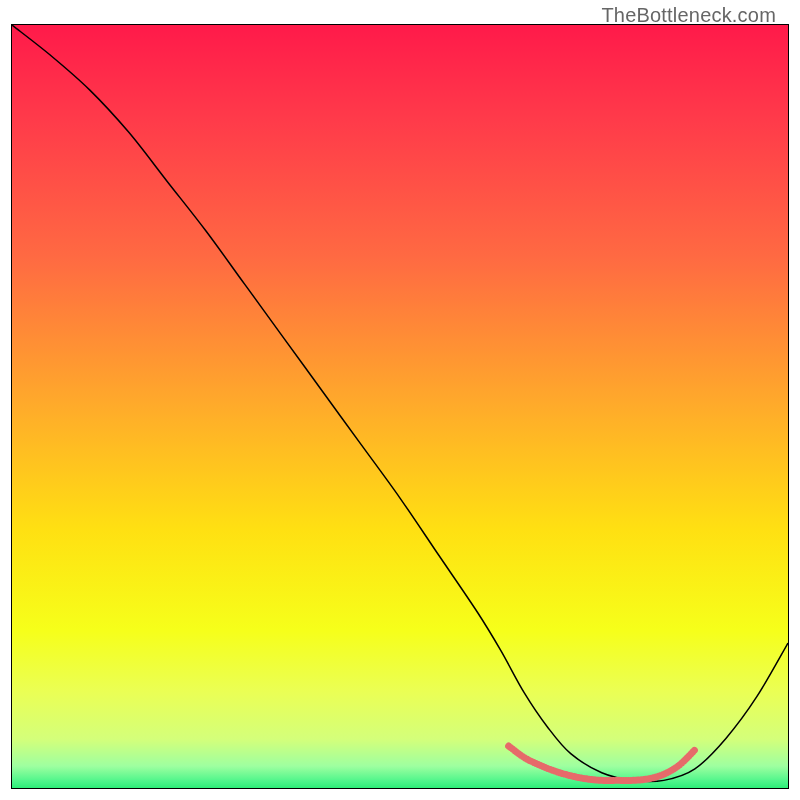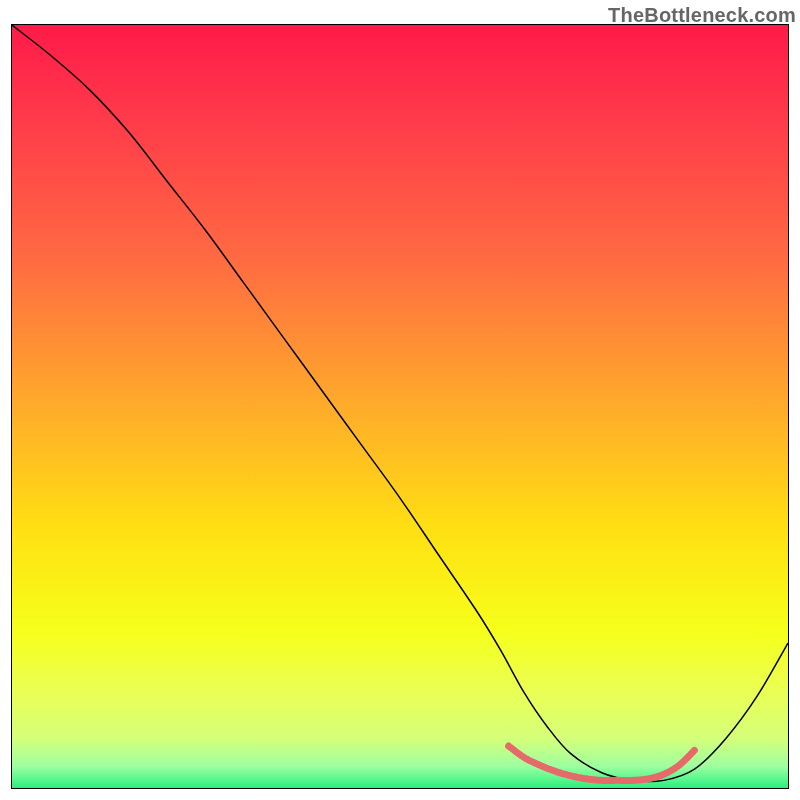--- a/index.html
+++ b/index.html
@@ -7,23 +7,23 @@
     padding: 0;
     width: 800px;
     height: 800px;
     overflow: hidden;
     background: #ffffff;
     font-family: Arial, Helvetica, sans-serif;
   }
   .watermark {
     position: absolute;
     top: 4px;
-    right: 4px;
+    right: 24px;
     font-size: 20px;
-    font-weight: 700;
+    font-weight: 400;
     color: #666;
     z-index: 10;
     letter-spacing: 0.2px;
   }
   .plot-area {
     position: absolute;
     left: 11px;
     top: 24px;
     width: 778px;
     height: 765px;

